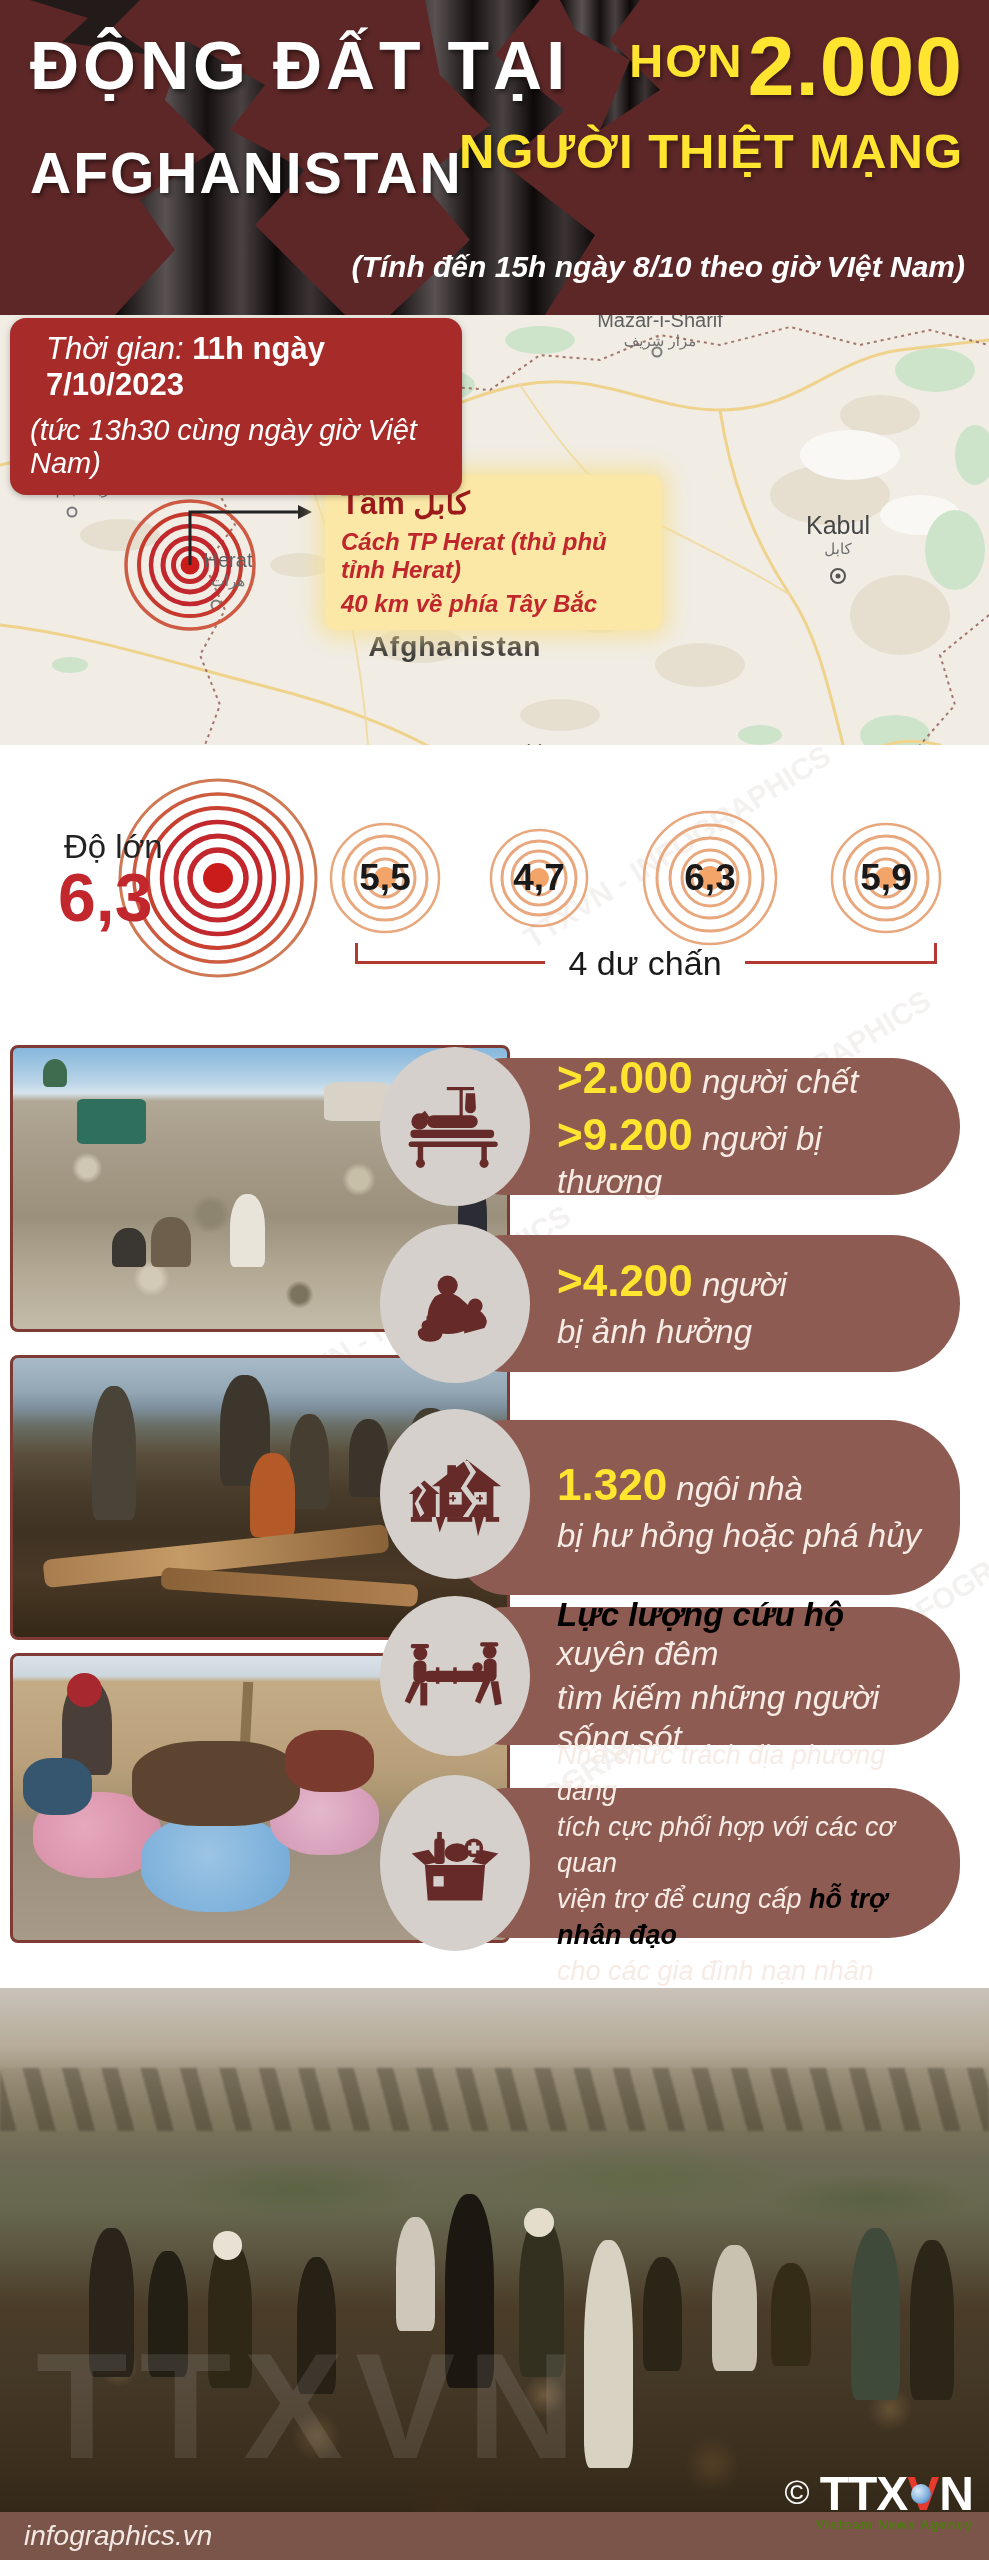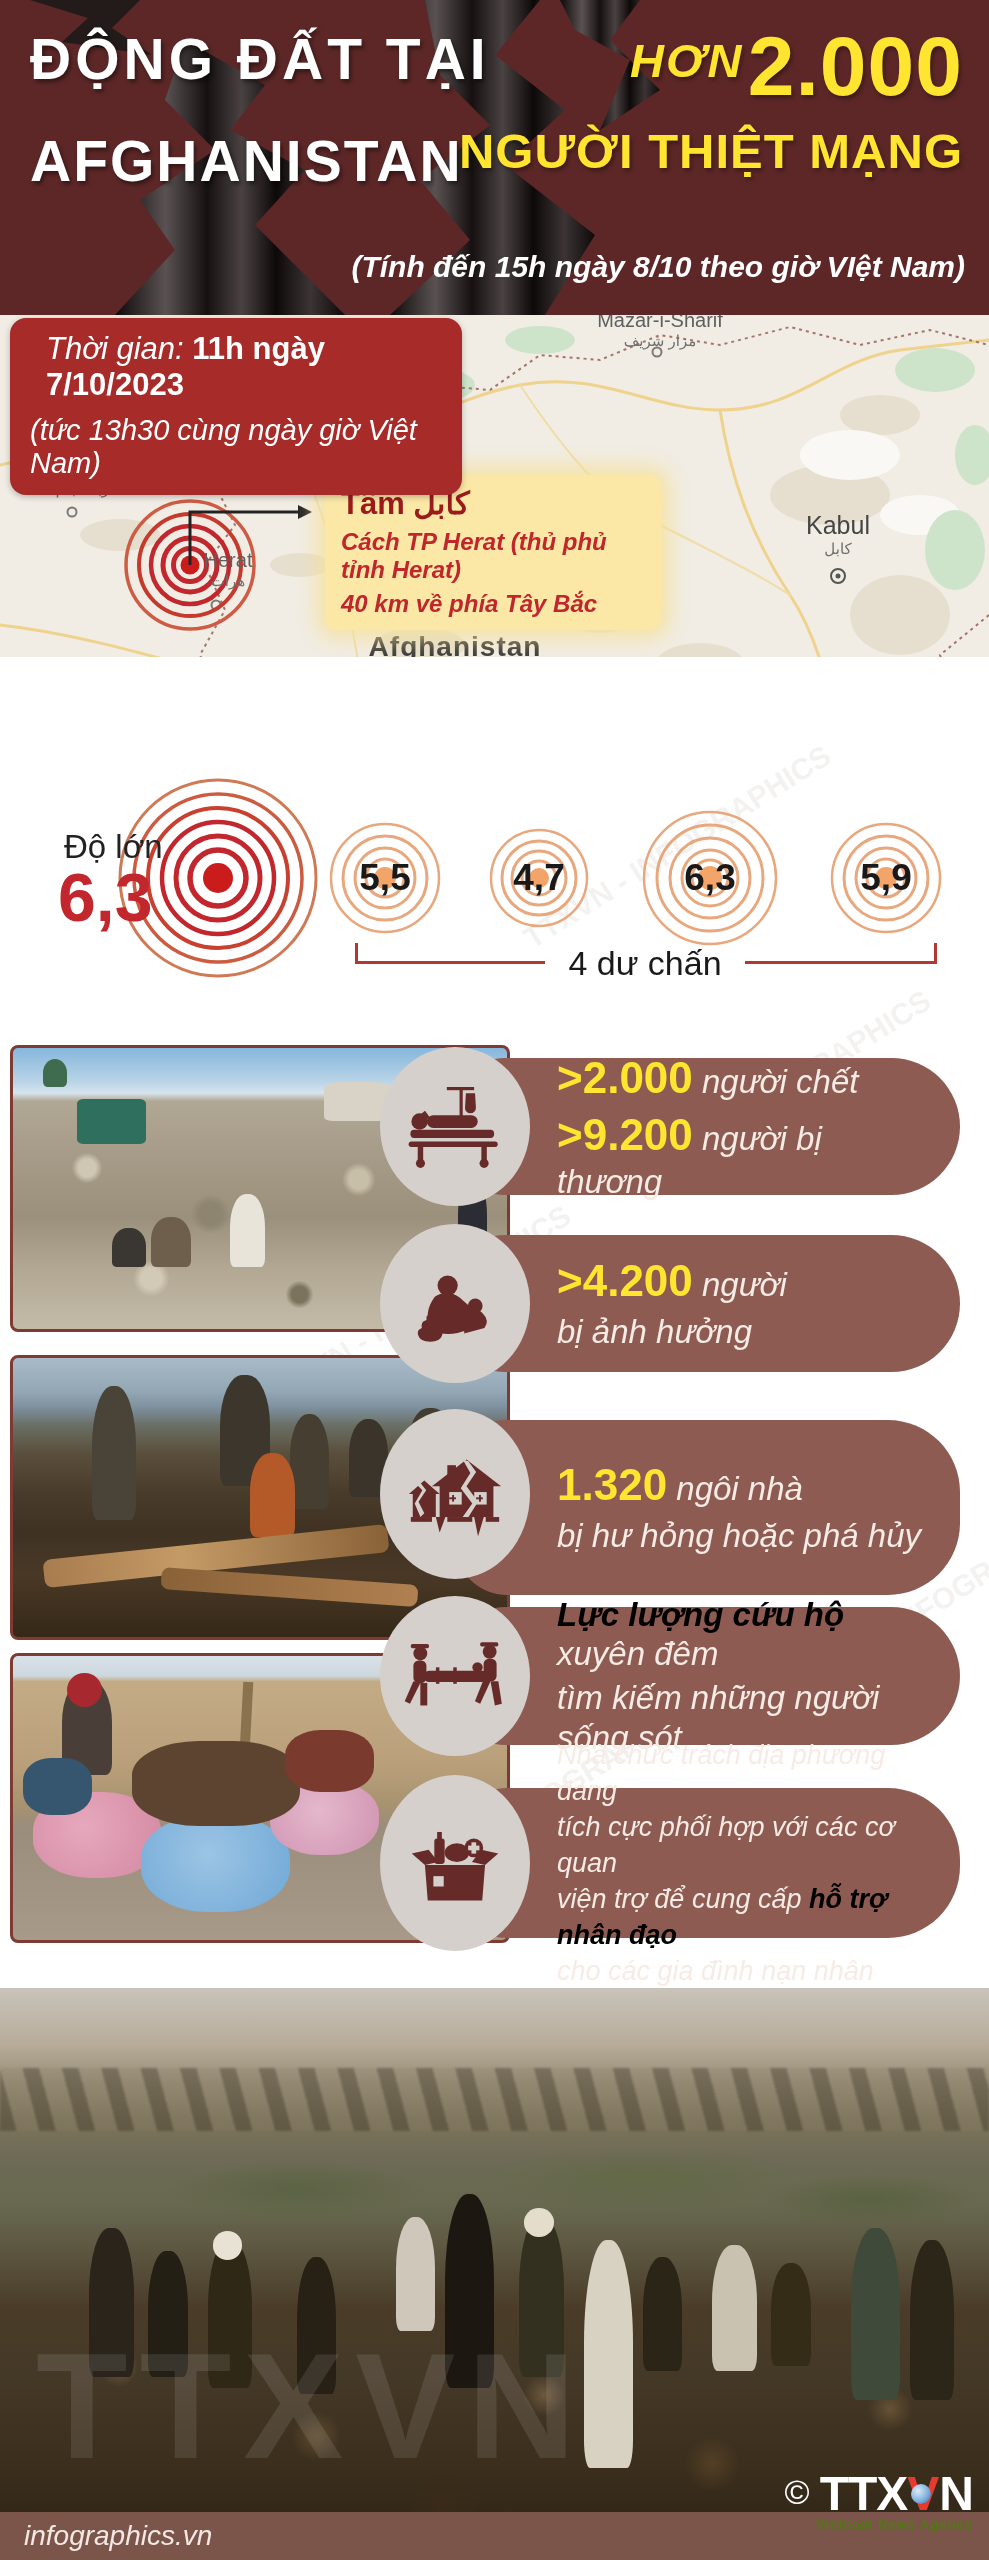--- a/index.html
+++ b/index.html
@@ -3,30 +3,30 @@
 <meta charset="utf-8">
 <style>
   * { margin:0; padding:0; box-sizing:border-box; }
   body { background:#e8e8e8; font-family:"Liberation Sans", sans-serif; }
   .page { position:relative; width:989px; height:2560px; margin:0 auto; background:#ffffff; overflow:hidden; }
 
   
   .hdr { position:absolute; left:0; top:0; width:989px; height:315px; background:#5d2727; overflow:hidden; }
   .hdr svg.crack { position:absolute; left:0; top:0; }
   .hdr-title { position:absolute; left:30px; top:26px; color:#fff; font-weight:bold; text-shadow:2px 3px 4px rgba(0,0,0,.45); z-index:3; }
-  .hdr-title .t1 { font-size:57px; letter-spacing:4px; }
+  .hdr-title .t1 { font-size:68px; letter-spacing:4px; }
   .hdr-title .t2 { font-size:57px; letter-spacing:2px; margin-top:36px; }
   .hdr-right { position:absolute; right:26px; top:18px; text-align:right; color:#ffe430; font-weight:bold; z-index:3; text-shadow:2px 3px 4px rgba(0,0,0,.35); }
-  .hdr-right .hon { font-size:47px; vertical-align:18px; letter-spacing:2px;font-style:italic; }
+  .hdr-right .hon { font-size:47px; vertical-align:18px; letter-spacing:2px; }
   .hdr-right .big { font-size:84px; letter-spacing:1px; }
   .hdr-right .l2 { font-size:49px; letter-spacing:1px; margin-top:8px; }
   .hdr-note { position:absolute; right:24px; top:250px; color:#ffffff; font-style:italic; font-weight:bold; font-size:30px; z-index:3; }
 
   
-  .map { position:absolute; left:0; top:315px; width:989px; height:342px; background:#f1ede5; overflow:hidden; }
+  .map { position:absolute; left:0; top:315px; width:989px; height:430px; background:#f1ede5; overflow:hidden; }
   .map svg.mapart { position:absolute; left:0; top:0; }
   .mlabel { position:absolute; color:#5f5f5f; font-size:20px; text-align:center; transform:translateX(-50%); white-space:nowrap; z-index:2; }
   .mlabel .ar { font-size:15px; color:#6e6e6e; }
   .mlabel-kabul { font-size:25px; color:#454545;text-align:center; }
   .mlabel-afg { font-size:28px; font-weight:bold; color:#3a3a3a; letter-spacing:1px; }
   .timebox { position:absolute; left:10px; top:3px; width:452px; background:#a72b28; border-radius:16px; padding:13px 20px 15px 20px; color:#fff; z-index:6; box-shadow:0 2px 6px rgba(0,0,0,.25); }
   .timebox .l1 { font-size:31px;margin-left:16px; }
   .timebox .l1 .lbl { font-style:italic; }
   .timebox .l1 .val { font-weight:bold; }
   .timebox .l2 { font-size:29px; font-style:italic; margin-top:11px; }

